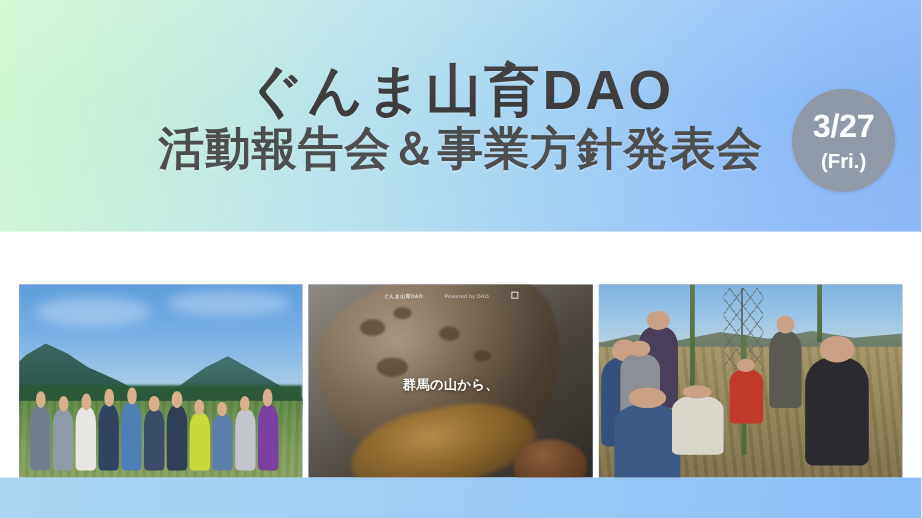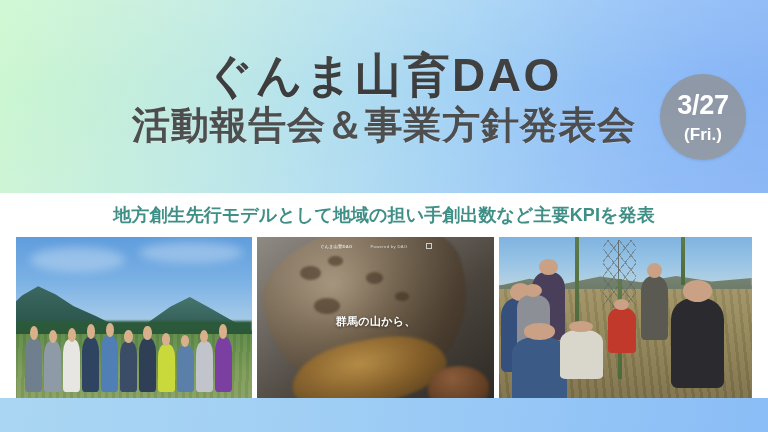--- a/index.html
+++ b/index.html
@@ -387,23 +387,20 @@
       <h1 class="title-main">ぐんま山育DAO</h1>
       <h2 class="title-sub">活動報告会＆事業方針発表会</h2>
     </div>
 
     <div class="date-badge">
       <span class="date-day">3/27</span>
       <span class="date-dow">(Fri.)</span>
     </div>
   </div>
 
-  <div class="subtitle-band">
-    <span class="subtitle-text">地方創生先行モデルとして地域の担い手創出数など主要KPIを発表</span>
-  </div>
 
   <div class="photo-strip">
 
     <div class="photo">
       <div class="ph-sky"></div>
       <div class="ph-cloud" style="left:6%;top:6%;width:40%;height:16%;"></div>
       <div class="ph-cloud" style="left:52%;top:3%;width:44%;height:13%;"></div>
       <div class="ph-mtn-left"></div>
       <div class="ph-mtn-right"></div>
       <div class="ph-treeline"></div>

